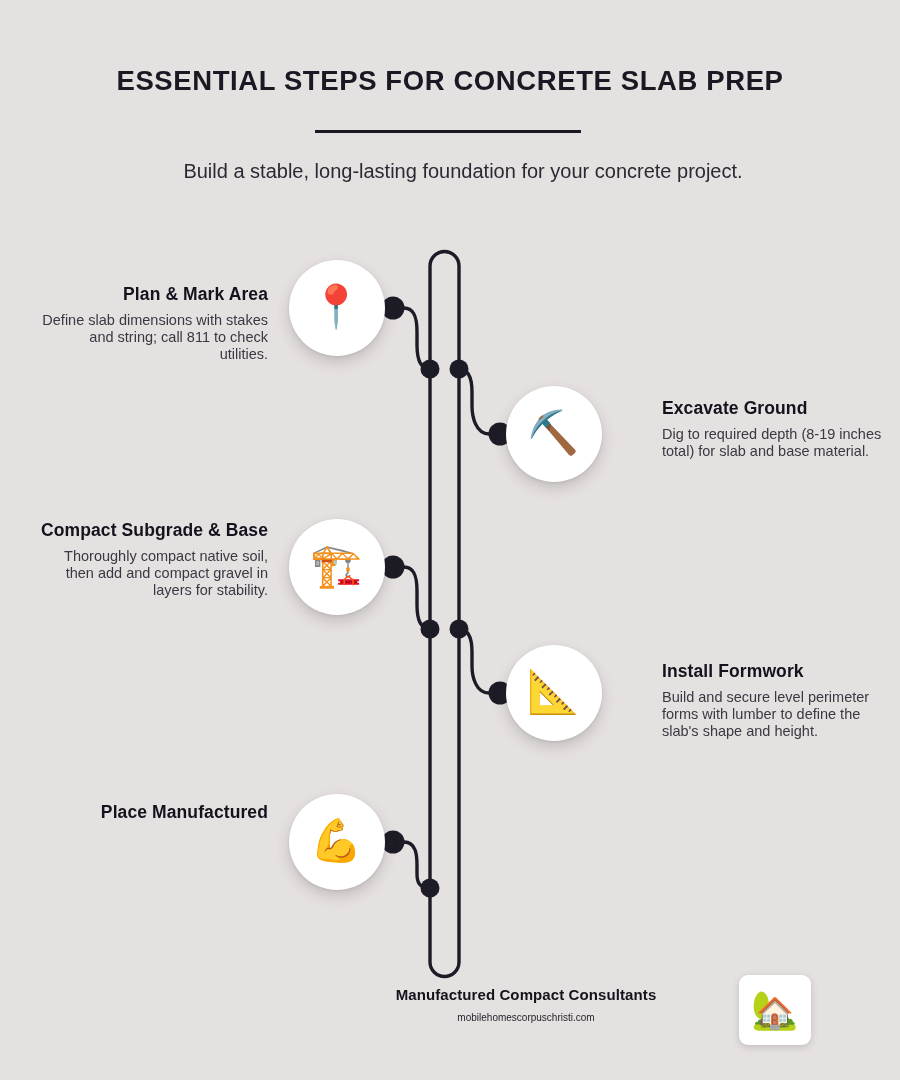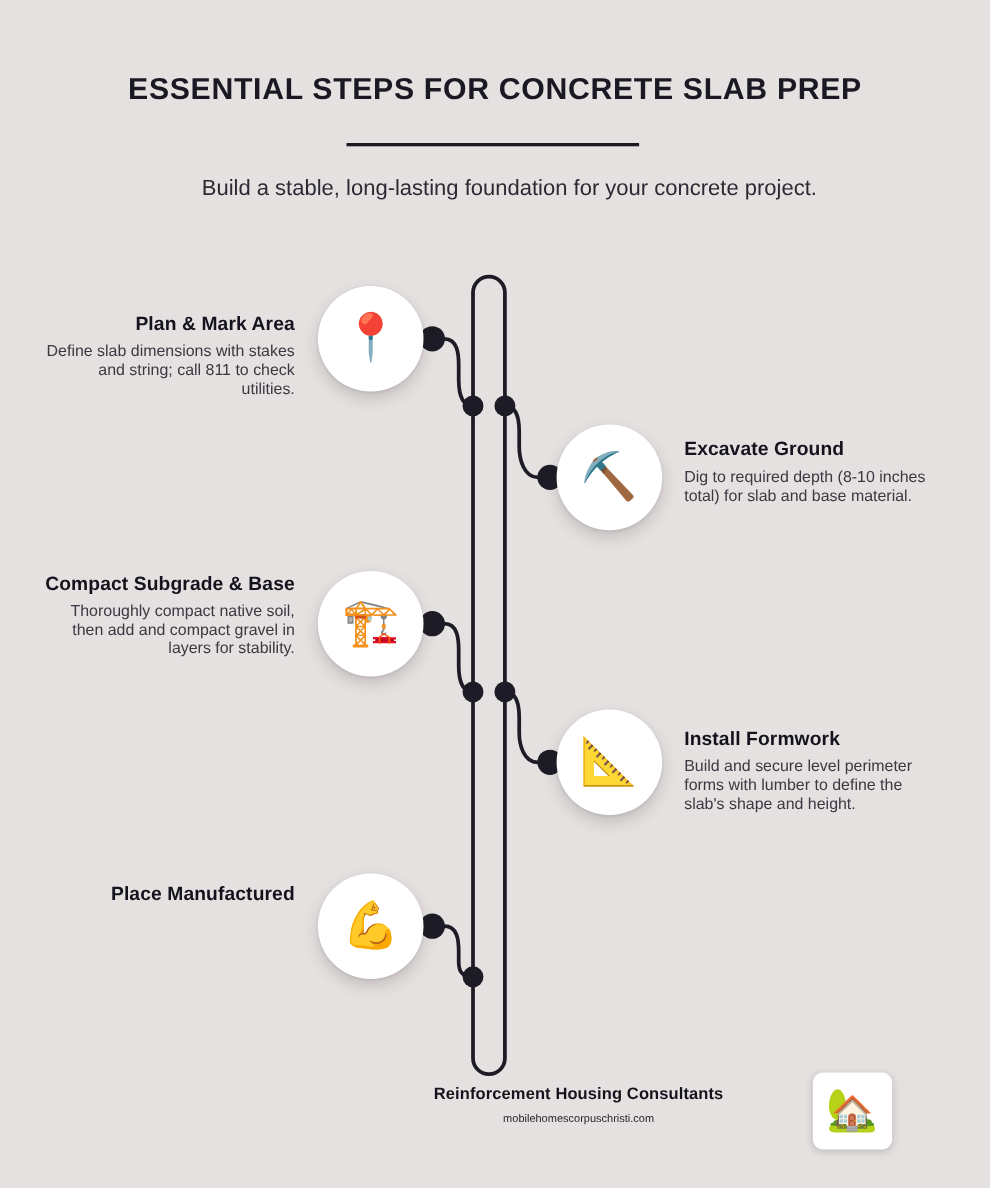--- a/index.html
+++ b/index.html
@@ -40,21 +40,21 @@
     box-shadow:0 6px 14px rgba(60,50,50,0.20), 0 1px 3px rgba(60,50,50,0.10);
     display:flex;align-items:center;justify-content:center;
     font-size:42px;line-height:1;
     z-index:4;
   }
   .bubble .glyph{display:block;transform:translateY(-1px);}
 
   
   .step-text{position:absolute;z-index:3;}
   .step-text.left{text-align:right;}
-  .step-text.right{text-align:left;}
+  .step-text.right{text-align:left;margin-left:40px;}
   .step-head{
     font-size:17.5px;font-weight:bold;color:#14121c;
     line-height:1.18;margin:0 0 7px 0;letter-spacing:0.1px;
   }
   .step-body{
     font-size:14.5px;font-weight:400;color:#3a3842;
     line-height:1.17;margin:0;
   }
 
   
@@ -125,21 +125,21 @@
   <div class="step-text left" style="left:40px;top:284px;width:228px;">
     <p class="step-head">Plan &amp; Mark Area</p>
     <p class="step-body">Define slab dimensions with stakes and string; call 811 to check utilities.</p>
   </div>
 
   <div class="bubble" style="left:506px;top:386px;">
     <span class="glyph">⛏️</span>
   </div>
   <div class="step-text right" style="left:622px;top:398px;width:228px;">
     <p class="step-head">Excavate Ground</p>
-    <p class="step-body">Dig to required depth (8-10 inches total) for slab and base material.</p>
+    <p class="step-body">Dig to required depth (8-19 inches total) for slab and base material.</p>
   </div>
 
   <div class="bubble" style="left:289px;top:519px;">
     <span class="glyph">🏗️</span>
   </div>
   <div class="step-text left" style="left:40px;top:520px;width:228px;">
     <p class="step-head">Compact Subgrade &amp; Base</p>
     <p class="step-body">Thoroughly compact native soil, then add and compact gravel in layers for stability.</p>
   </div>
 
@@ -151,19 +151,19 @@
     <p class="step-body">Build and secure level perimeter forms with lumber to define the slab's shape and height.</p>
   </div>
 
   <div class="bubble" style="left:289px;top:794px;">
     <span class="glyph">💪</span>
   </div>
   <div class="step-text left" style="left:40px;top:802px;width:228px;">
     <p class="step-head">Place Manufactured</p>
   </div>
 
-  <div class="footer-brand">Reinforcement Housing Consultants</div>
+  <div class="footer-brand">Manufactured Compact Consultants</div>
   <div class="footer-url">mobilehomescorpuschristi.com</div>
   <div class="footer-logo">
     <span>🏡</span>
   </div>
 
 </div>
 
 </body></html>

